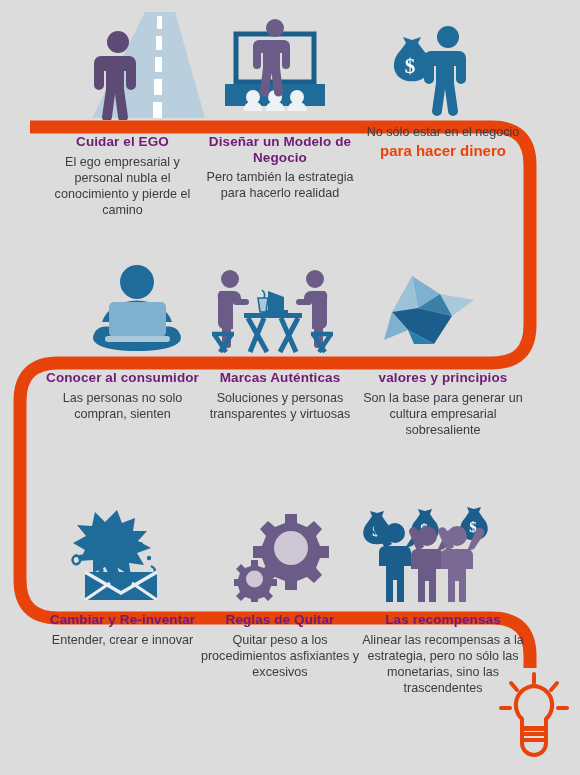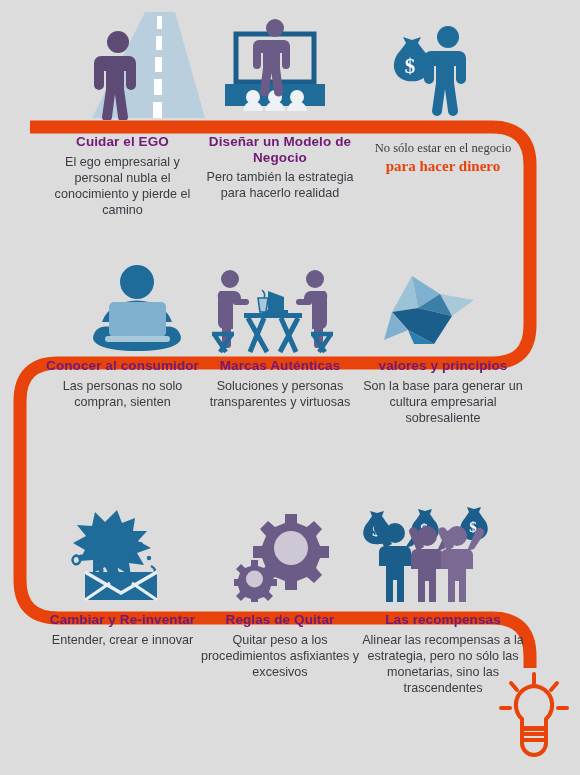--- a/index.html
+++ b/index.html
@@ -32,21 +32,21 @@
     line-height:1.28;
     color:#3b3b44;
   }
 
   
   .col1{left:40px;width:165px;}
   .col2{left:200px;width:160px;}
   .col3{left:358px;width:170px;}
 
   .row1{top:134px;}
-  .row2{top:358px;}
+  .row2{top:370px;}
   .row3{top:612px;}
 
   
   #bulb{position:absolute;left:498px;top:672px;}
 </style>
 </head>
 <body>
 
 <div id="stage">
 
@@ -227,21 +227,21 @@
   </div>
 
   <div class="cell col1 row1">
     <h3>Cuidar el EGO</h3>
     <p>El ego empresarial y personal nubla el conocimiento y pierde el camino</p>
   </div>
   <div class="cell col2 row1">
     <h3>Diseñar un Modelo de Negocio</h3>
     <p>Pero también la estrategia para hacerlo realidad</p>
   </div>
-  <div class="cell col3 row1" style="top:140px;font-family:Liberation Serif, serif;">
+  <div class="cell col3 row1" style="top:124px;">
     <p>No sólo estar en el negocio</p>
     <p class="hl" style="font-weight:bold;color:#e8430a;font-size:15px;line-height:1.15;margin-top:2px;">para hacer dinero</p>
   </div>
 
   <div class="cell col1 row2">
     <h3>Conocer al consumidor</h3>
     <p>Las personas no solo compran, sienten</p>
   </div>
   <div class="cell col2 row2">
     <h3>Marcas Auténticas</h3>

